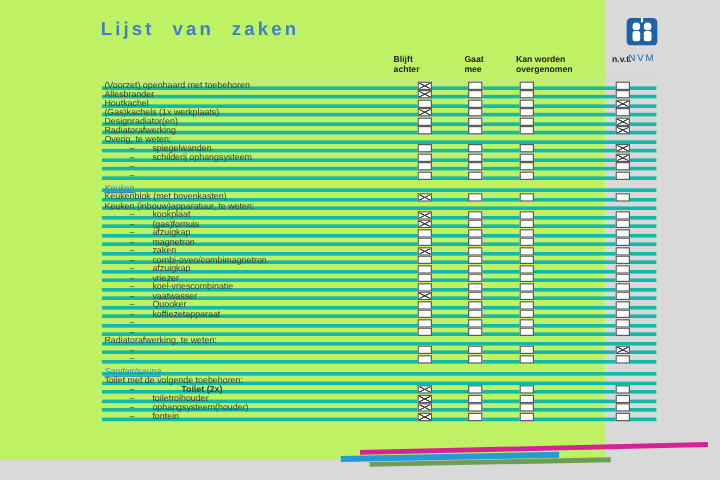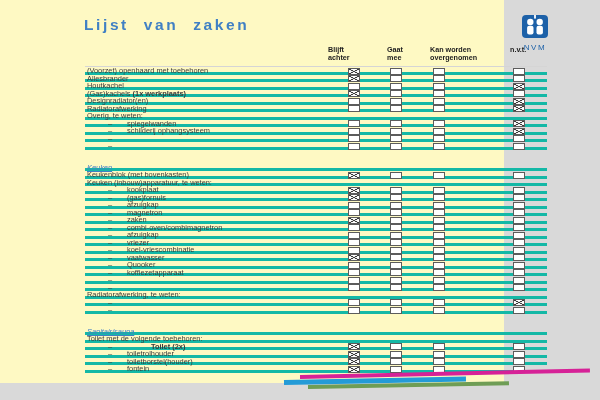--- a/index.html
+++ b/index.html
@@ -3,21 +3,21 @@
 <meta charset="utf-8">
 <style>
   html,body{margin:0;padding:0;}
   body{
     width:600px;height:400px;position:relative;overflow:hidden;
     background:#d9d9d9;
     font-family:"Liberation Sans", sans-serif;
   }
   .page{
     position:absolute;left:0;top:0;width:504px;height:383px;
-    background:#fef9c3;z-index:1;
+    background:#bef264;z-index:1;
   }
   .title{
     position:absolute;left:84px;top:16px;margin:0;
     font-size:15.5px;font-weight:bold;color:#4080c4;
     letter-spacing:2.6px;word-spacing:8px;white-space:nowrap;
   }
   
   .logo{position:absolute;left:521px;top:15px;width:28px;text-align:center;}
   .logo-text{
     font-size:8px;font-weight:normal;color:#1d61a8;letter-spacing:1.6px;
@@ -35,27 +35,27 @@
     border-top:1px solid #d5d5d5;
   }
   .row{
     position:relative;height:7.5px;border-bottom:3px solid #14b8a6;
     box-sizing:border-box;
   }
   .row .label{
     position:absolute;left:2px;top:0px;font-size:7.4px;line-height:7.2px;
     color:#3a3a3a;white-space:nowrap;
   }
-  .row .label b{font-weight:bold;}
+  .row .label b{font-weight:normal;}
   .row .label.b{font-weight:bold;margin-left:24px;}
   .row.indent .label{left:42px;}
   .row .dash{
     position:absolute;left:23px;top:0px;font-size:7.4px;line-height:7.2px;color:#3a3a3a;
   }
-  .row.section{margin-top:14px;text-align:center;}
+  .row.section{margin-top:3px;text-align:center;}
   .row.section .label{
     color:#4080c4;font-style:italic;text-decoration:underline;
   }
   
   .cb{
     position:absolute;top:0.5px;width:10px;height:5px;
     border:1px solid #5c5c5c;background:#ffffff;
   }
   .cb.c0{left:263px}.cb.c1{left:305px}.cb.c2{left:348px}.cb.c3{left:428px}
   .cb.checked{
@@ -348,21 +348,21 @@
       <div class="row item indent">
         <span class="dash">–</span>
         <span class="label">toiletrolhouder</span>
         <span class="cb c0 checked"></span>
         <span class="cb c1"></span>
         <span class="cb c2"></span>
         <span class="cb c3"></span>
       </div>
       <div class="row item indent">
         <span class="dash">–</span>
-        <span class="label">toiletborstel(houder)</span>
+        <span class="label">ophangsysteem(houder)</span>
         <span class="cb c0 checked"></span>
         <span class="cb c1"></span>
         <span class="cb c2"></span>
         <span class="cb c3"></span>
       </div>
       <div class="row item indent">
         <span class="dash">–</span>
         <span class="label">fontein</span>
         <span class="cb c0 checked"></span>
         <span class="cb c1"></span>

